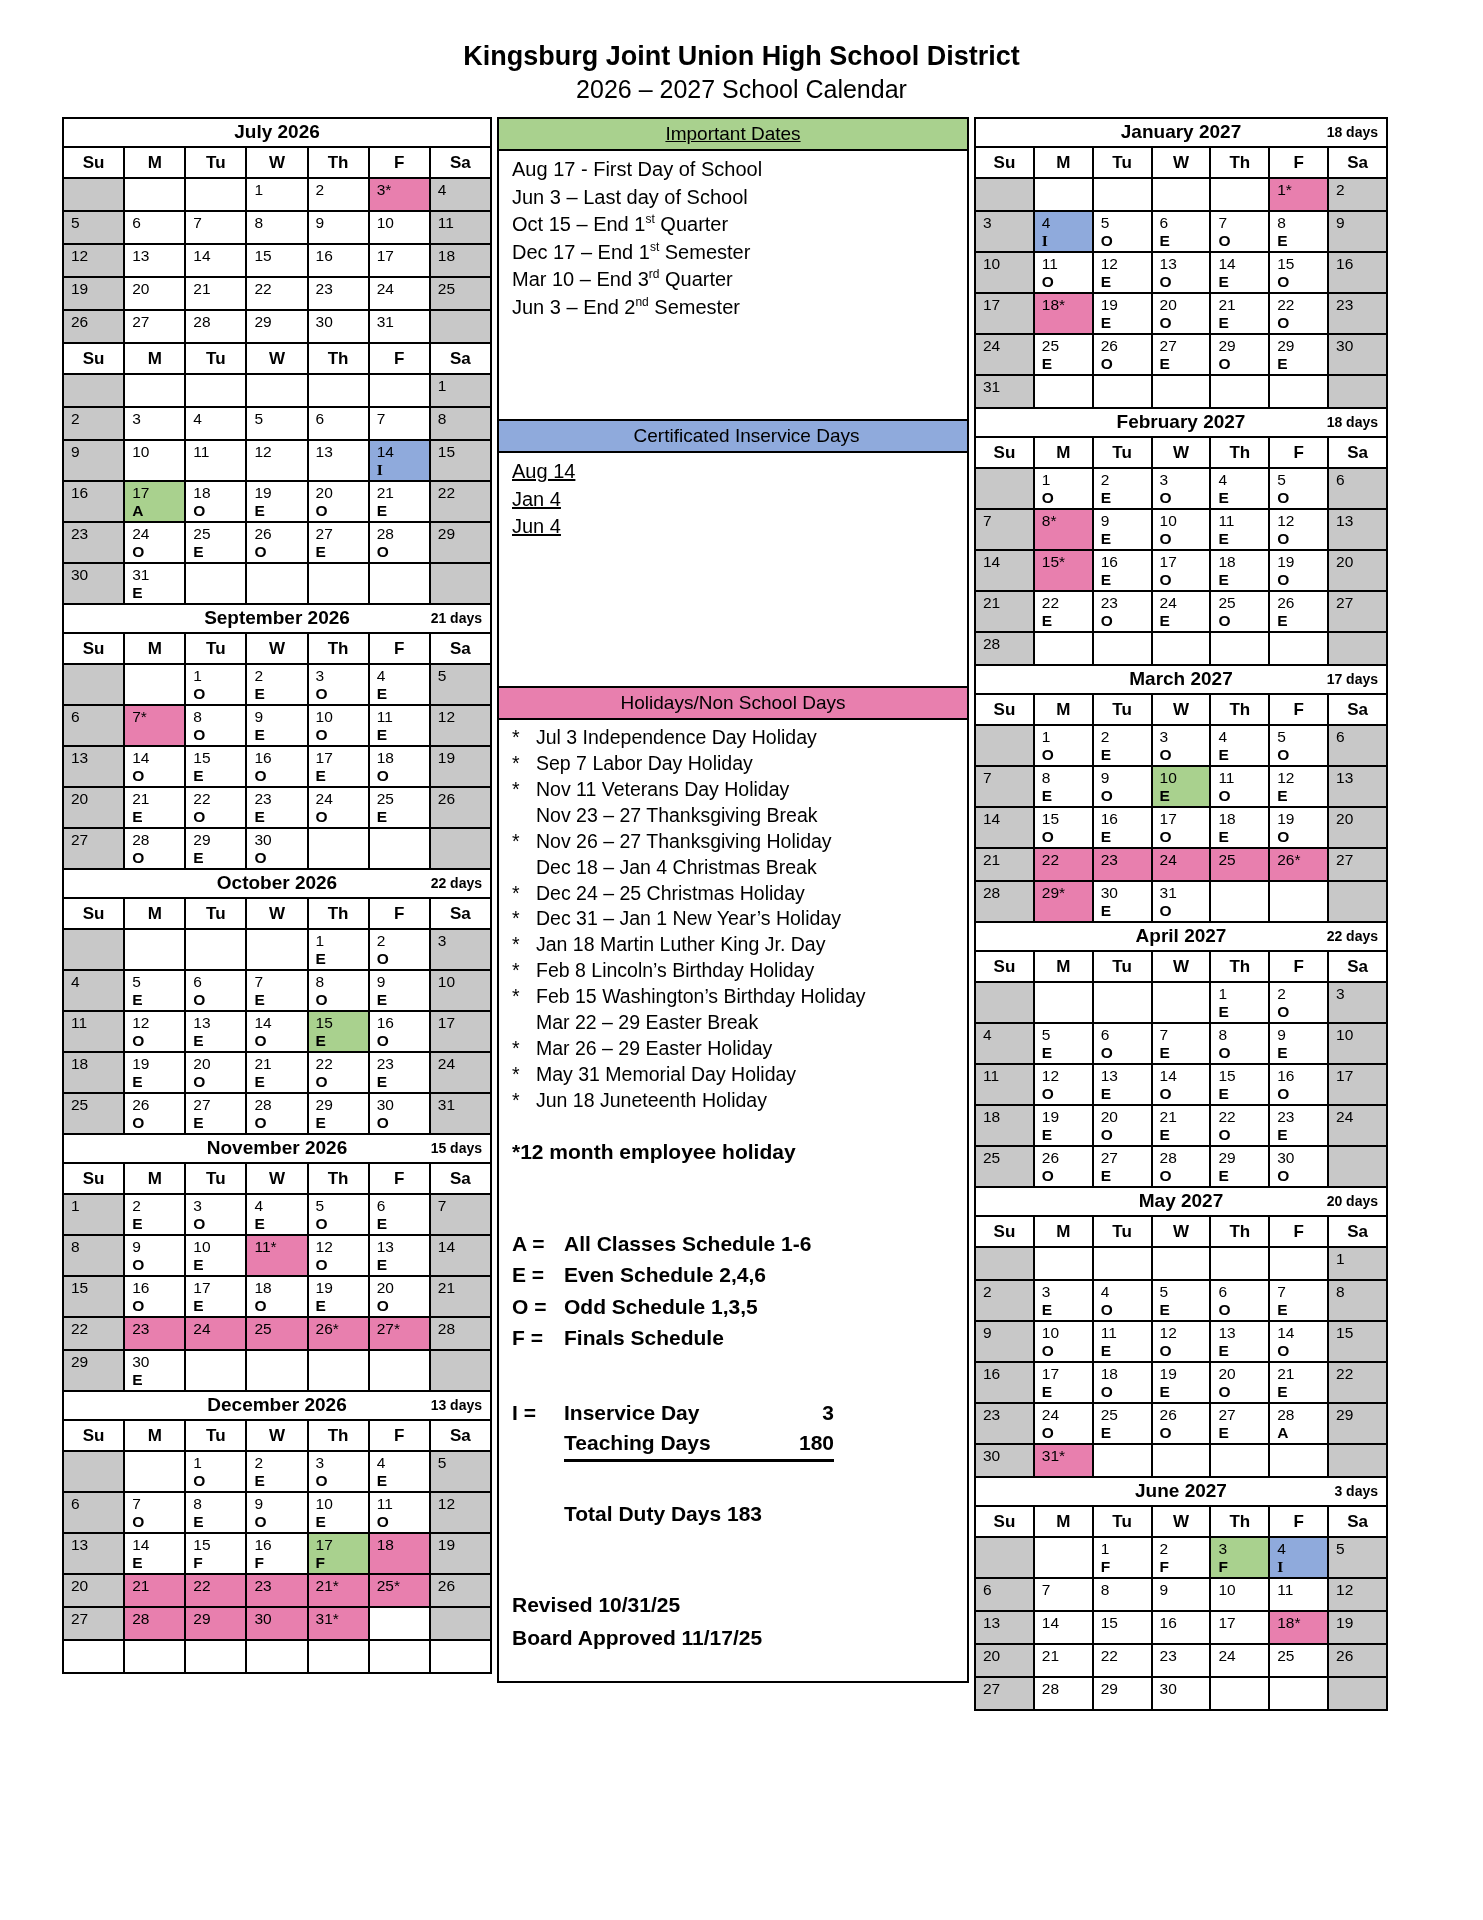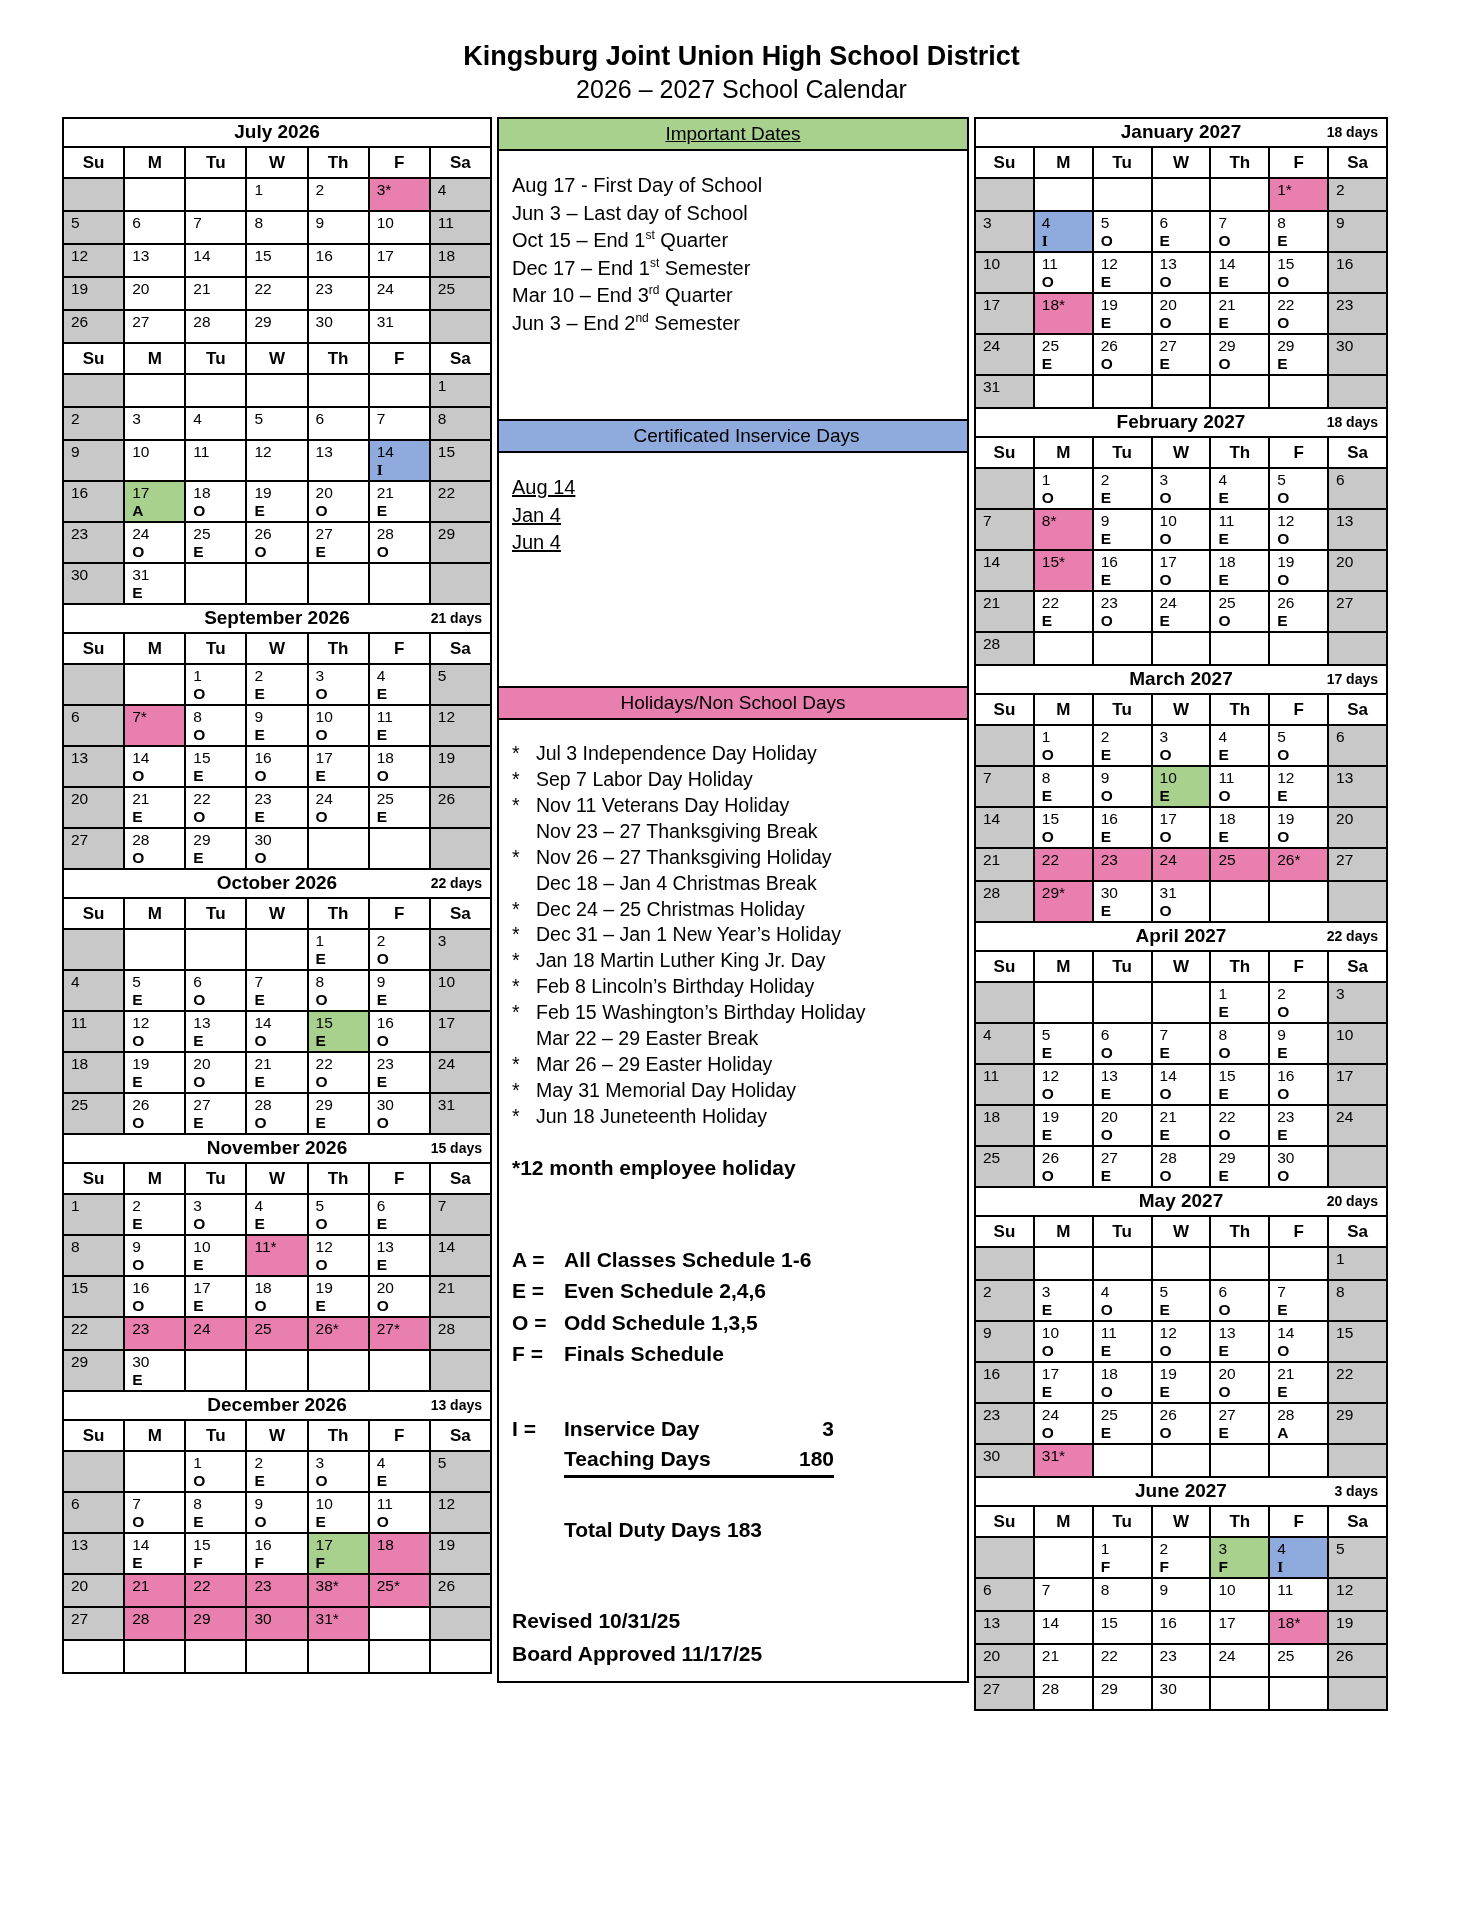--- a/index.html
+++ b/index.html
@@ -30,21 +30,21 @@
   .bl{background:#8faadc;}
   .dnum{font-size:15.5px;line-height:1.15;padding:2px 0 0 7px;}
   .dlet{font-size:15.5px;font-weight:bold;line-height:1.1;padding:0 0 0 7px;}
   .dlet.ser{font-family:"Liberation Serif",serif;}
 
   
   .sec-header{height:30px;line-height:30px;text-align:center;font-size:19px;border-top:2px solid #000;border-bottom:2px solid #000;}
   .sec-header.green{background:#a9d18e;text-decoration:underline;}
   .sec-header.blue{background:#8faadc;padding-left:27px;}
   .sec-header.pink{background:#e87fae;}
-  .sec-body{padding:21px 8px 0 13px;box-sizing:border-box;}
+  .sec-body{padding:5px 8px 0 13px;box-sizing:border-box;}
   .sec-body.important{height:268px;}
   .sec-body.inservice{height:233px;text-decoration:underline;}
   .idate{font-size:20px;line-height:1.38;}
   .idate sup{font-size:12px;}
   .hitem{display:flex;font-size:19.5px;line-height:1.33;}
   .star{width:24px;flex:none;}
   .htext{flex:1;}
   .note-12mo{margin:26px 0 0 13px;font-weight:bold;font-size:21px;}
   .legend{margin:64px 0 0 13px;}
   .lg-row{display:flex;font-weight:bold;font-size:21px;line-height:1.5;}
@@ -940,21 +940,21 @@
             <td class="cell pk">
               <div class="dnum">21</div>
             </td>
             <td class="cell pk">
               <div class="dnum">22</div>
             </td>
             <td class="cell pk">
               <div class="dnum">23</div>
             </td>
             <td class="cell pk">
-              <div class="dnum">38*</div>
+              <div class="dnum">21*</div>
             </td>
             <td class="cell pk">
               <div class="dnum">25*</div>
             </td>
             <td class="cell we">
               <div class="dnum">26</div>
             </td>
           </tr>
           <tr class="short">
             <td class="cell we">

